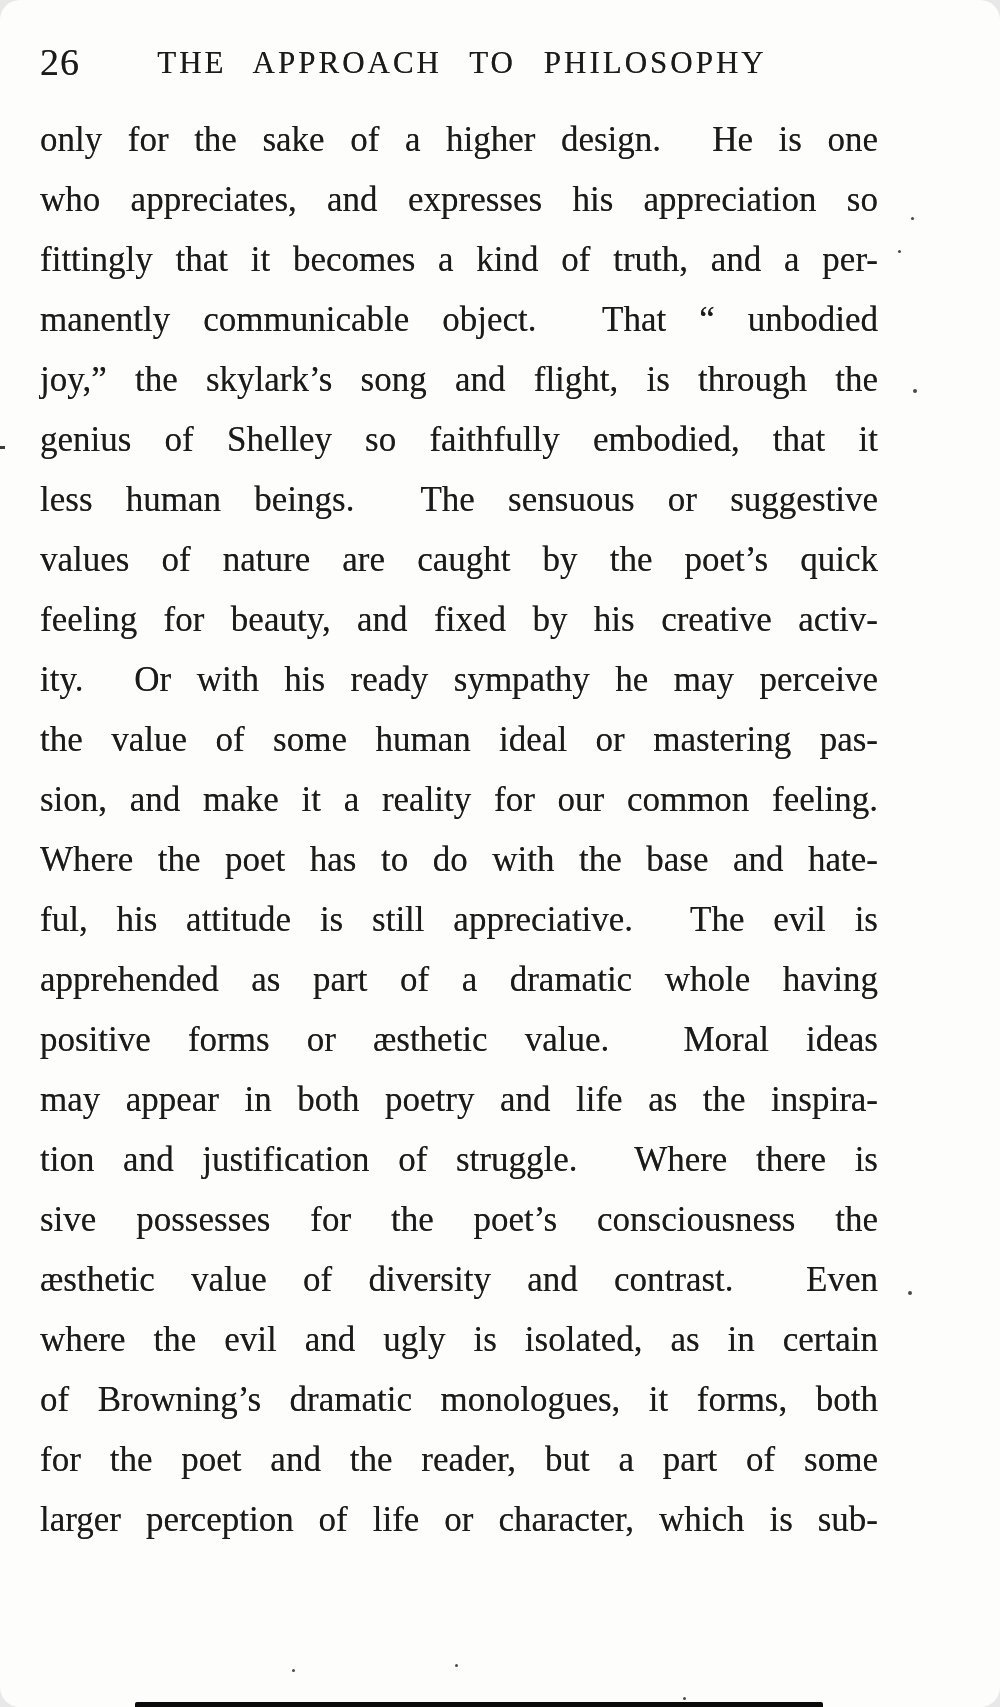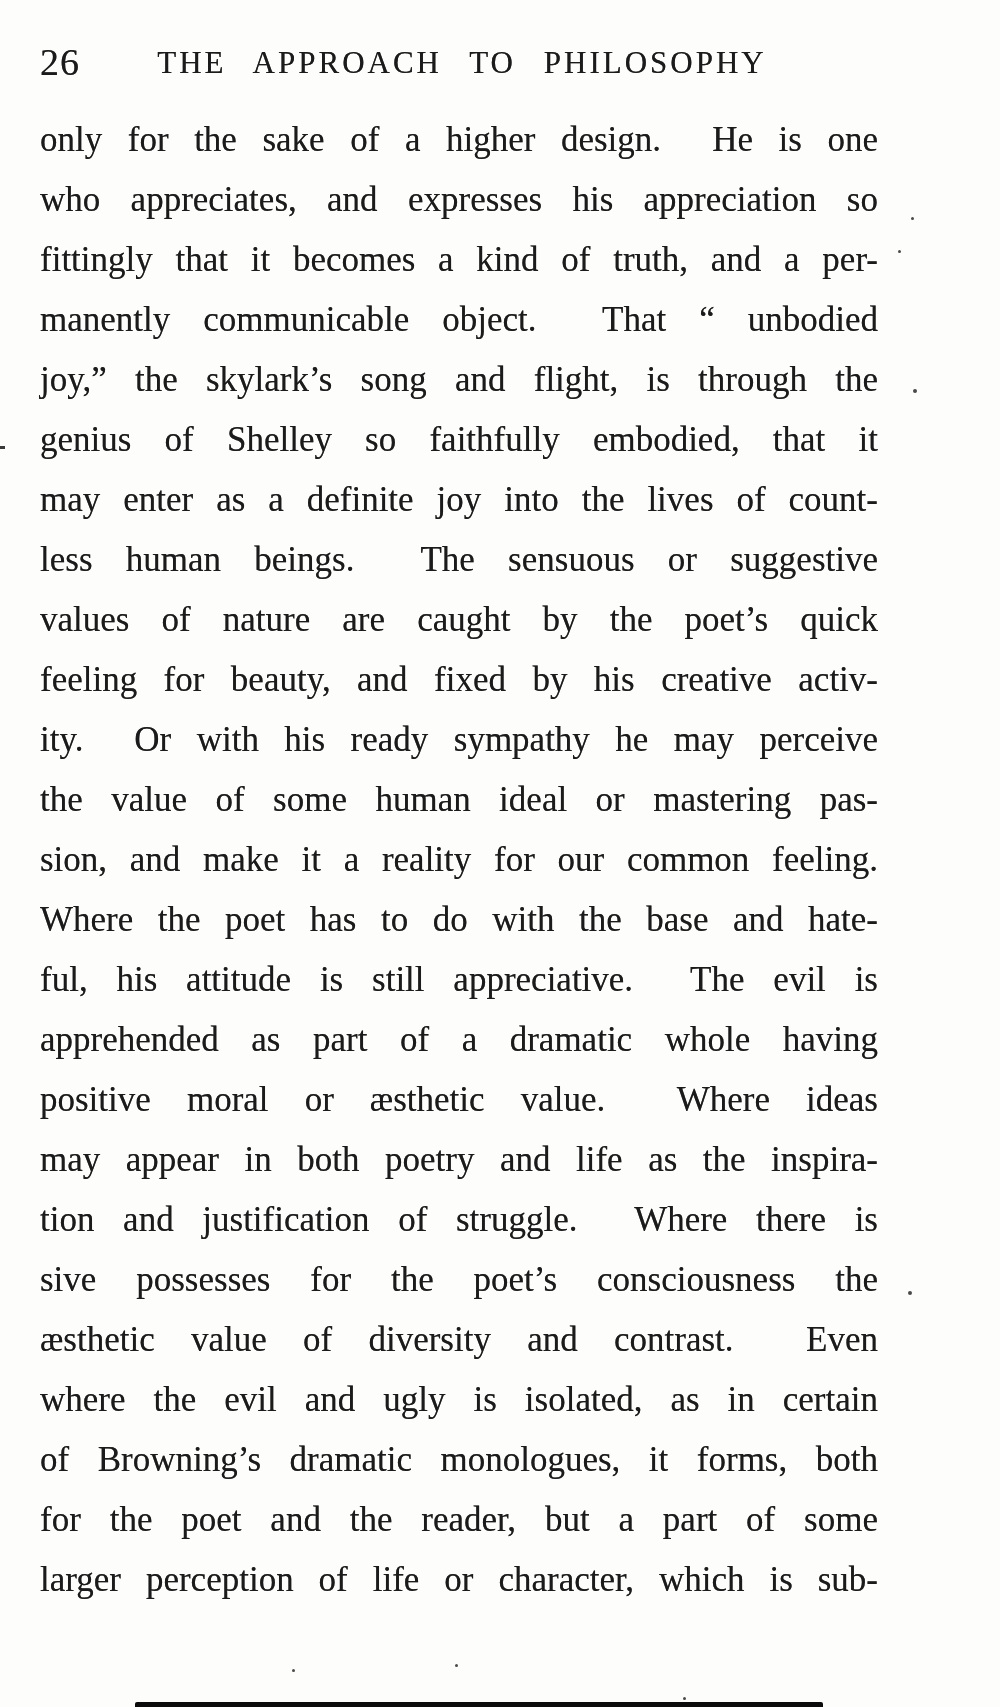--- a/index.html
+++ b/index.html
@@ -8,20 +8,21 @@
     background: #e8e8e8;
   }
   .page {
     position: relative;
     width: 1000px;
     height: 1707px;
     background: #fdfdfb;
     overflow: hidden;
     font-family: "Liberation Serif", "DejaVu Serif", serif;
     color: #1b1b1b;
+    border-radius: 20px;
   }
   
   .page-header {
     position: absolute;
     top: 40px;
     left: 40px;
     right: 40px;
     height: 48px;
   }
   .pagenum {
@@ -92,31 +93,30 @@
     <span class="runhead">THE APPROACH TO PHILOSOPHY</span>
   </header>
 
   <main class="body-text" id="text-block">
       <div class="text-line">only for the sake of a higher design.  He is one</div>
       <div class="text-line">who appreciates, and expresses his appreciation so</div>
       <div class="text-line">fittingly that it becomes a kind of truth, and a per-</div>
       <div class="text-line">manently communicable object.  That “ unbodied</div>
       <div class="text-line">joy,” the skylark’s song and flight, is through the</div>
       <div class="text-line">genius of Shelley so faithfully embodied, that it</div>
-      <div class="text-line">may enter as a definite joy into the lives of count-</div>
       <div class="text-line">less human beings.  The sensuous or suggestive</div>
       <div class="text-line">values of nature are caught by the poet’s quick</div>
       <div class="text-line">feeling for beauty, and fixed by his creative activ-</div>
       <div class="text-line">ity.  Or with his ready sympathy he may perceive</div>
       <div class="text-line">the value of some human ideal or mastering pas-</div>
       <div class="text-line">sion, and make it a reality for our common feeling.</div>
       <div class="text-line">Where the poet has to do with the base and hate-</div>
       <div class="text-line">ful, his attitude is still appreciative.  The evil is</div>
       <div class="text-line">apprehended as part of a dramatic whole having</div>
-      <div class="text-line">positive moral or æsthetic value.  Where ideas</div>
+      <div class="text-line">positive forms or æsthetic value.  Moral ideas</div>
       <div class="text-line">may appear in both poetry and life as the inspira-</div>
       <div class="text-line">tion and justification of struggle.  Where there is</div>
       <div class="text-line">sive possesses for the poet’s consciousness the</div>
       <div class="text-line">æsthetic value of diversity and contrast.  Even</div>
       <div class="text-line">where the evil and ugly is isolated, as in certain</div>
       <div class="text-line">of Browning’s dramatic monologues, it forms, both</div>
       <div class="text-line">for the poet and the reader, but a part of some</div>
       <div class="text-line">larger perception of life or character, which is sub-</div>
     </main>
 

